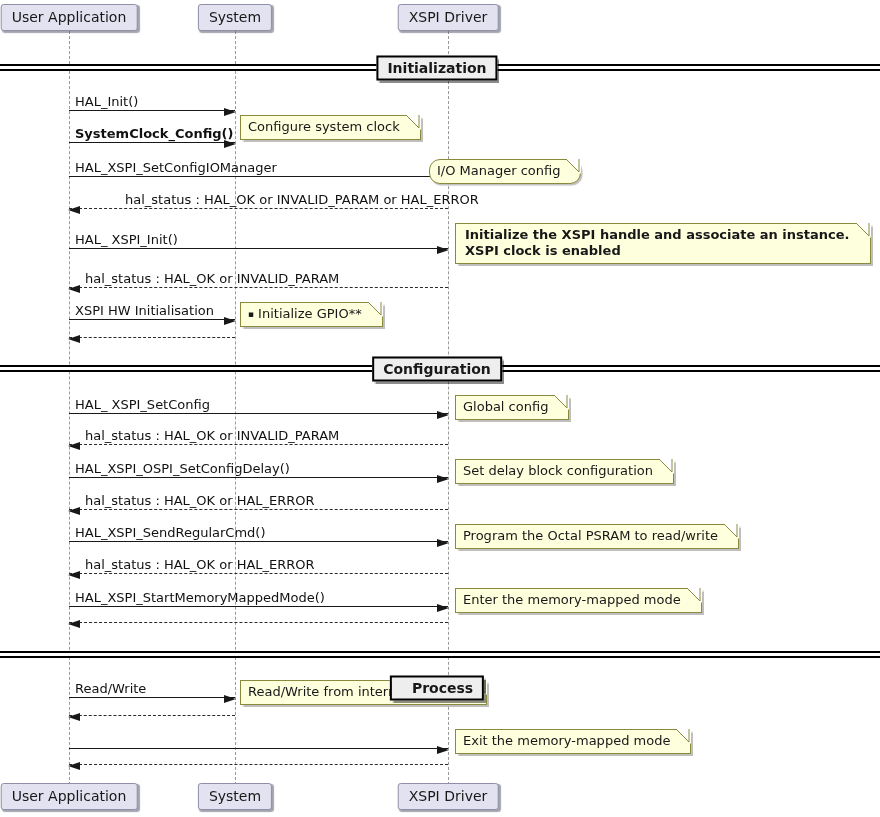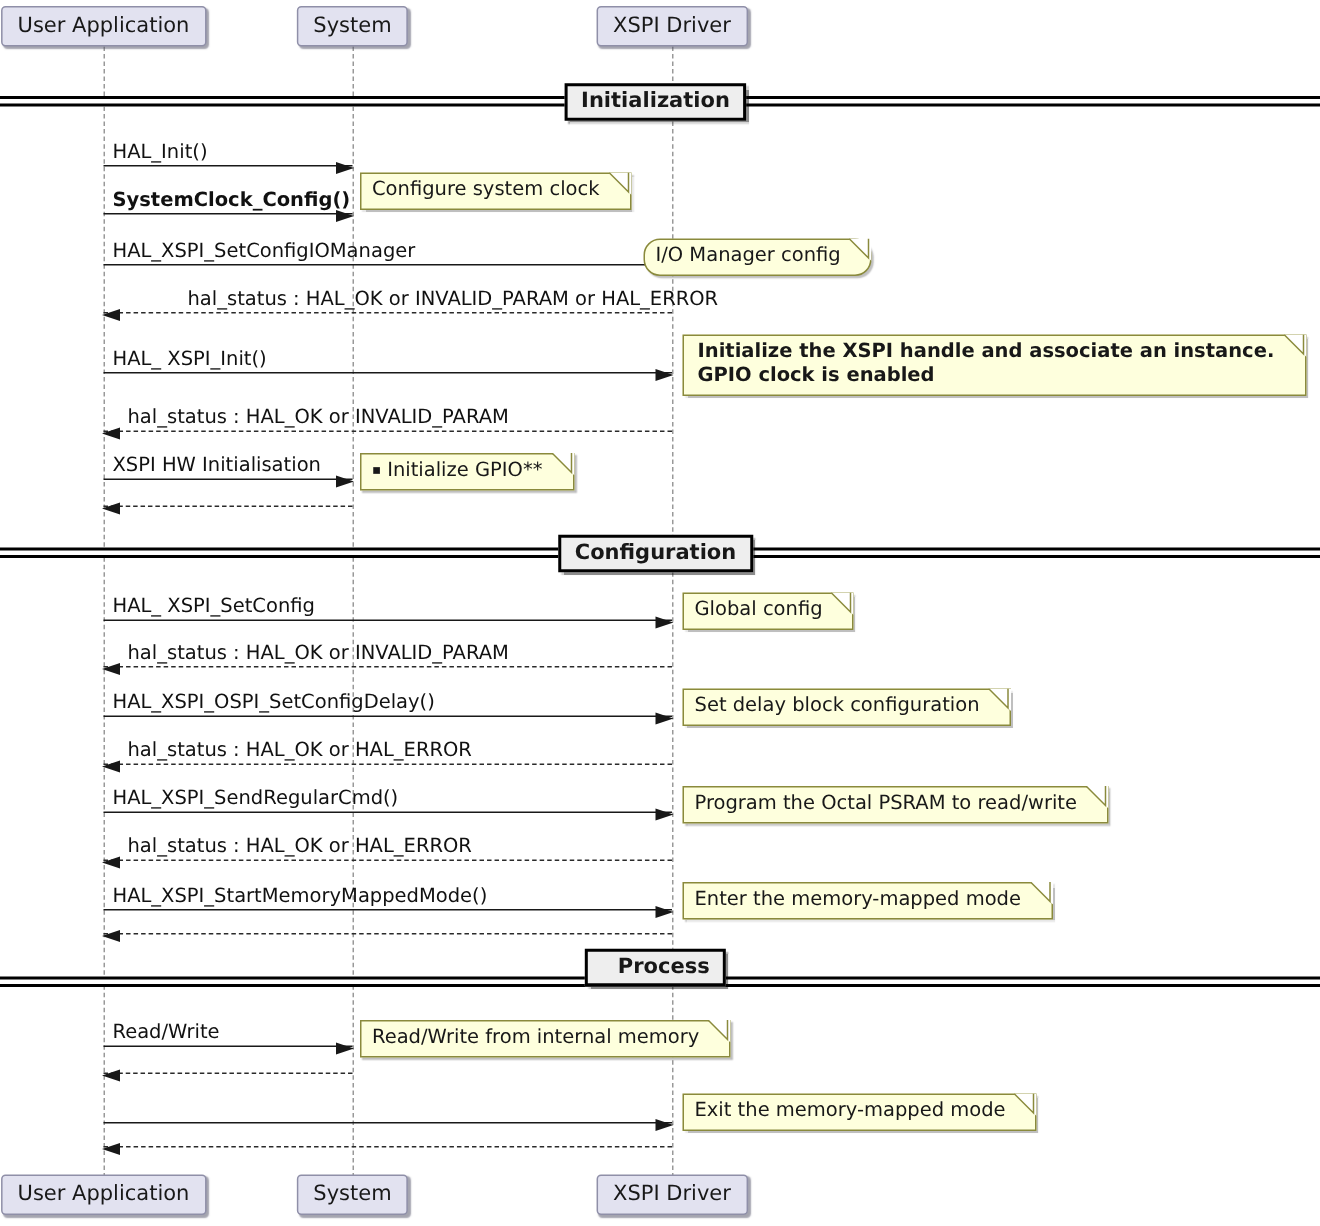--- a/index.html
+++ b/index.html
@@ -94,21 +94,21 @@
     <div class="participant-box" style="left: 69px; top: 783px;">User Application</div>
     <div class="participant-box" style="left: 235px; top: 4px;">System</div>
     <div class="participant-box" style="left: 235px; top: 783px;">System</div>
     <div class="participant-box" style="left: 448px; top: 4px;">XSPI Driver</div>
     <div class="participant-box" style="left: 448px; top: 783px;">XSPI Driver</div>
     <div class="divider-line" style="top: 64px;"></div>
     <div class="divider-label" style="left: 437px; top: 67.5px; text-align: right;">Initialization</div>
     <div class="divider-line" style="top: 365px;"></div>
     <div class="divider-label" style="left: 437px; top: 368.5px;">Configuration</div>
     <div class="divider-line" style="top: 651px;"></div>
-    <div class="divider-label" style="left: 437px; top: 645px; padding-left: 20px;">Process</div>
+    <div class="divider-label" style="left: 437px; top: 688px; padding-left: 20px;">Process</div>
     <div class="msg" style="left: 69px; top: 93px; width: 166px;">
       <div class="msg-line"></div>
       <div class="arrow-right"></div>
       <div class="msg-label" style="left: 6px;">HAL_Init()</div>
     </div>
     <div class="msg" style="left: 69px; top: 125px; width: 166px; font-weight: bold;">
       <div class="msg-line"></div>
       <div class="arrow-right"></div>
       <div class="msg-label" style="left: 6px;">SystemClock_Config()</div>
     </div>
@@ -206,21 +206,21 @@
     </div>
     <div class="note" style="left: 429px; top: 159px; border-radius: 11px;">
       <div>I/O Manager config</div>
       <svg class="note-fold" width="15" height="15">
         <path d="M0,0 L15,0 L15,15 Z" fill="#ffffff"></path>
         <path d="M0,0 L13,13 L13,0" fill="none" stroke="#8a8a3c" stroke-width="1"></path>
       </svg>
     </div>
     <div class="note bold" style="left: 455px; top: 223px;">
       <div>Initialize the XSPI handle and associate an instance.</div>
-      <div>GPIO clock is enabled</div>
+      <div>XSPI clock is enabled</div>
       <svg class="note-fold" width="15" height="15">
         <path d="M0,0 L15,0 L15,15 Z" fill="#ffffff"></path>
         <path d="M0,0 L13,13 L13,0" fill="none" stroke="#8a8a3c" stroke-width="1"></path>
       </svg>
     </div>
     <div class="note" style="left: 240px; top: 302px;">
       <div><span class="bullet">▪</span><span>Initialize GPIO**</span></div>
       <svg class="note-fold" width="15" height="15">
         <path d="M0,0 L15,0 L15,15 Z" fill="#ffffff"></path>
         <path d="M0,0 L13,13 L13,0" fill="none" stroke="#8a8a3c" stroke-width="1"></path>

